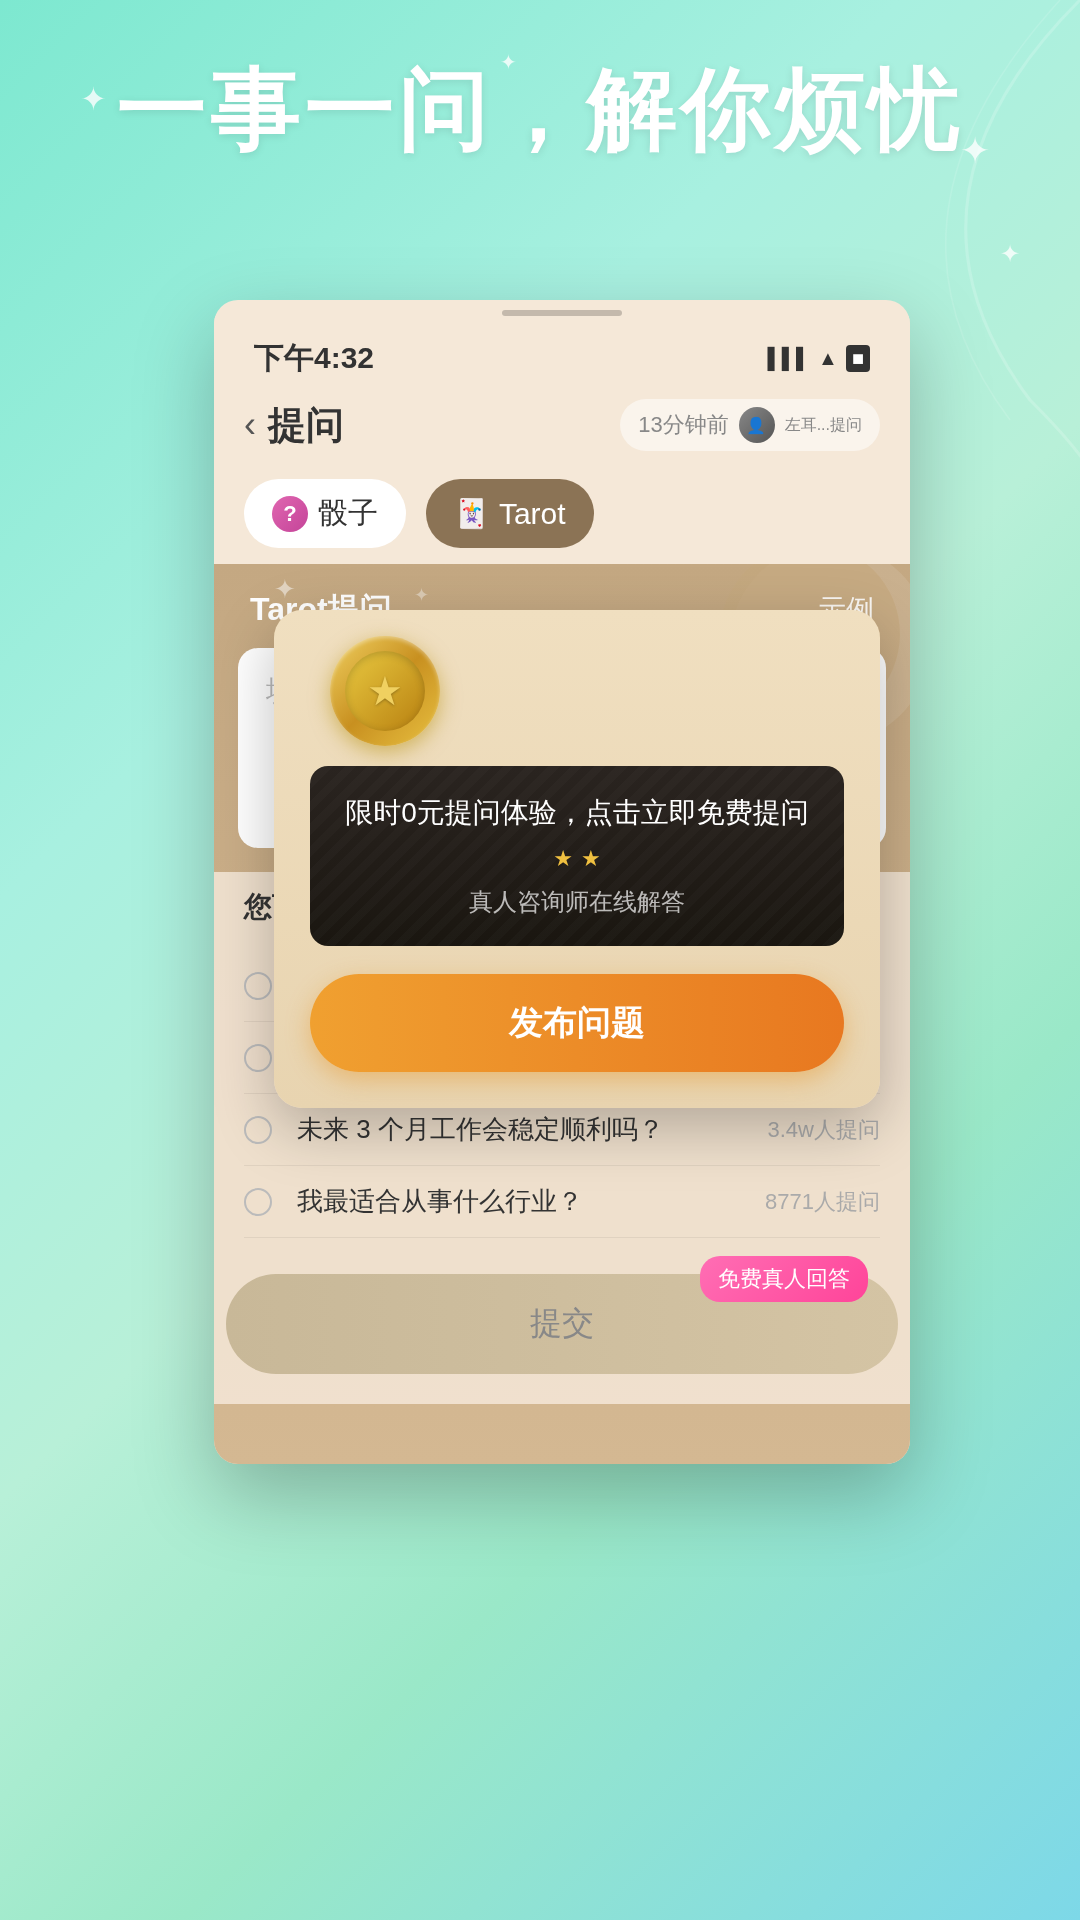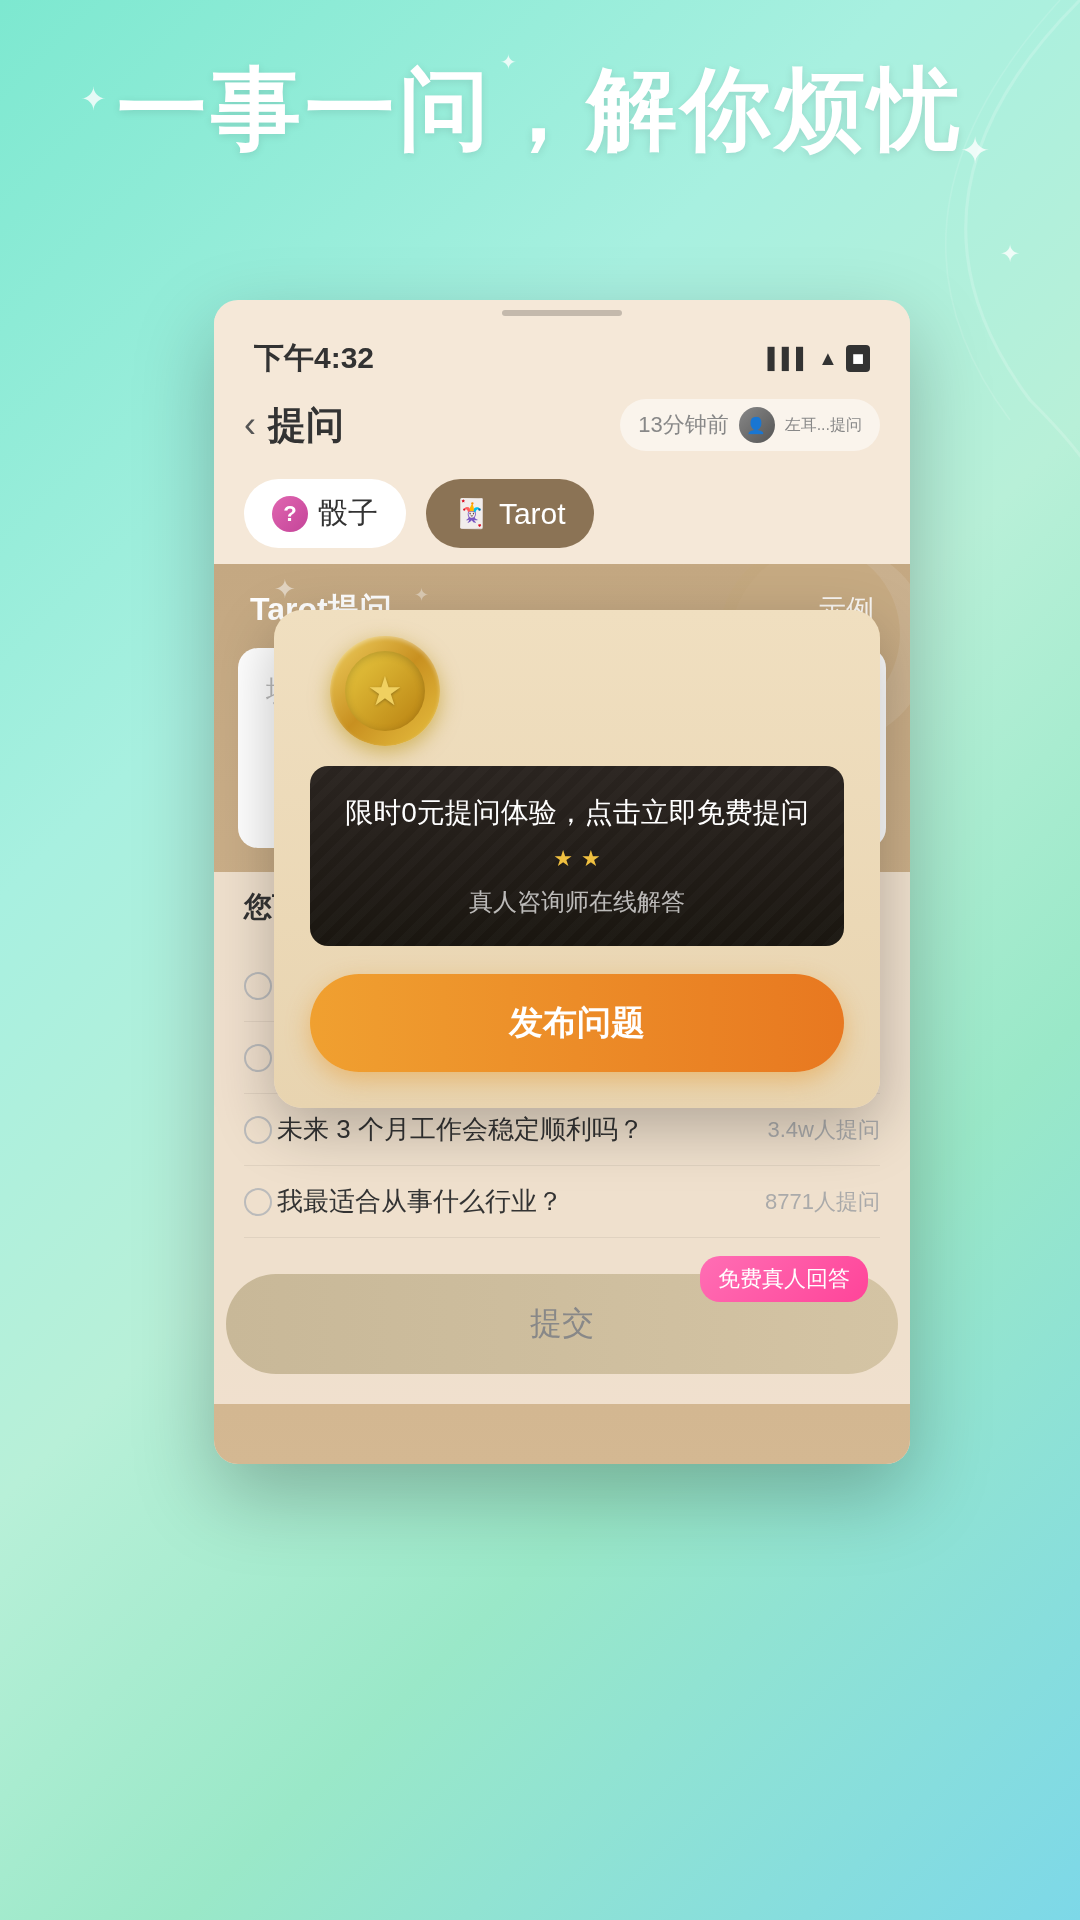--- a/index.html
+++ b/index.html
@@ -234,21 +234,21 @@
     .suggestions-title {
       font-size: 28px;
       font-weight: 600;
       color: #333;
       margin-bottom: 24px;
     }
 
     .suggestion-item {
       display: flex;
       align-items: center;
-      gap: 5px;
+      gap: 25px;
       padding: 18px 0;
       border-bottom: 1px solid rgba(0,0,0,0.06);
     }
 
     .suggestion-radio {
       width: 28px;
       height: 28px;
       border: 2px solid #bbb;
       border-radius: 50%;
       flex-shrink: 0;

